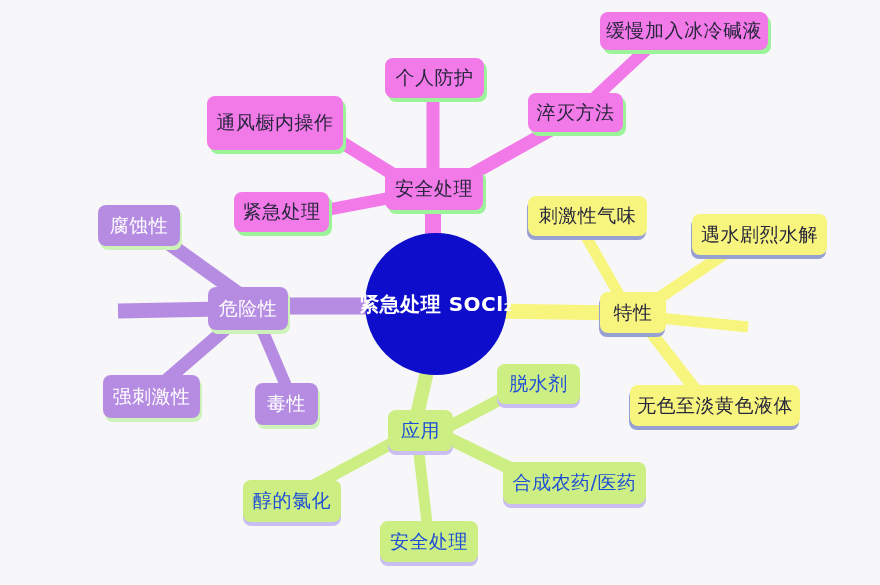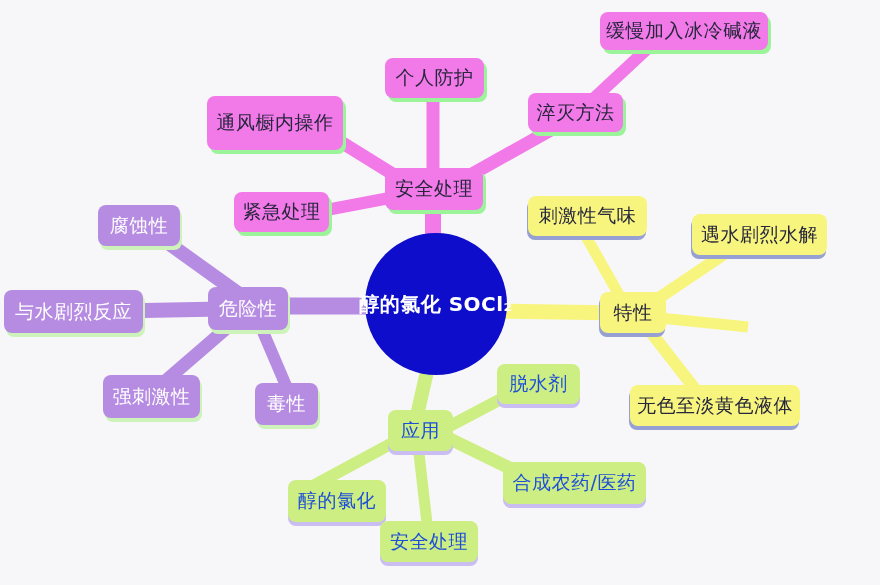--- a/index.html
+++ b/index.html
@@ -90,21 +90,21 @@
       <line x1="622" y1="300" x2="580" y2="226" stroke="#f8f57e" stroke-width="11" stroke-linecap="butt"></line>
       <line x1="650" y1="304" x2="742" y2="242" stroke="#f8f57e" stroke-width="12" stroke-linecap="butt"></line>
       <line x1="660" y1="318" x2="748" y2="327" stroke="#f8f57e" stroke-width="11" stroke-linecap="butt"></line>
       <line x1="646" y1="326" x2="702" y2="398" stroke="#f8f57e" stroke-width="12" stroke-linecap="butt"></line>
       <line x1="430" y1="358" x2="416" y2="420" stroke="#cdee82" stroke-width="14" stroke-linecap="butt"></line>
       <line x1="446" y1="428" x2="518" y2="390" stroke="#cdee82" stroke-width="12" stroke-linecap="butt"></line>
       <line x1="448" y1="438" x2="522" y2="474" stroke="#cdee82" stroke-width="13" stroke-linecap="butt"></line>
       <line x1="398" y1="440" x2="298" y2="494" stroke="#cdee82" stroke-width="12" stroke-linecap="butt"></line>
       <line x1="418" y1="445" x2="428" y2="532" stroke="#cdee82" stroke-width="11" stroke-linecap="butt"></line>
     </svg>
-  <div id="center-node" style="left: 365px; top: 233px; width: 142px; height: 142px;">醇的氯化 SOCl₂</div>
+  <div id="center-node" style="left: 365px; top: 233px; width: 142px; height: 142px;">紧急处理 SOCl₂</div>
 <div class="node pink" style="left: 385px; top: 168px; width: 98px; height: 42px;">
       <span>安全处理</span>
     </div>
     <div class="node pink" style="left: 385px; top: 58px; width: 99px; height: 40px;">
       <span>个人防护</span>
     </div>
     <div class="node pink" style="left: 207px; top: 96px; width: 136px; height: 54px; font-family: Liberation Mono, monospace;">
       <span>通风橱内操作</span>
     </div>
     <div class="node pink" style="left: 234px; top: 192px; width: 95px; height: 40px;">
@@ -114,23 +114,20 @@
       <span>淬灭方法</span>
     </div>
     <div class="node pink" style="left: 600px; top: 12px; width: 168px; height: 38px;">
       <span>缓慢加入冰冷碱液</span>
     </div>
     <div class="node purple" style="left: 208px; top: 287px; width: 80px; height: 43px;">
       <span>危险性</span>
     </div>
     <div class="node purple" style="left: 98px; top: 205px; width: 82px; height: 41px;">
       <span>腐蚀性</span>
-    </div>
-    <div class="node purple" style="left: 4px; top: 290px; width: 139px; height: 43px;">
-      <span>与水剧烈反应</span>
     </div>
     <div class="node purple" style="left: 103px; top: 375px; width: 97px; height: 43px;">
       <span>强刺激性</span>
     </div>
     <div class="node purple" style="left: 255px; top: 383px; width: 63px; height: 42px;">
       <span>毒性</span>
     </div>
     <div class="node yellow" style="left: 600px; top: 292px; width: 66px; height: 41px;">
       <span>特性</span>
     </div>
@@ -145,19 +142,19 @@
     </div>
     <div class="node green" style="left: 388px; top: 410px; width: 65px; height: 41px;">
       <span>应用</span>
     </div>
     <div class="node green" style="left: 497px; top: 364px; width: 83px; height: 40px;">
       <span>脱水剂</span>
     </div>
     <div class="node green" style="left: 503px; top: 462px; width: 143px; height: 42px;">
       <span>合成农药/医药</span>
     </div>
-    <div class="node green" style="left: 243px; top: 480px; width: 98px; height: 42px; margin-left: 45px;">
+    <div class="node green" style="left: 243px; top: 480px; width: 98px; height: 42px;">
       <span>醇的氯化</span>
     </div>
     <div class="node green" style="left: 380px; top: 521px; width: 98px; height: 41px;">
       <span>安全处理</span>
     </div>
   </div>
 
 </body></html>

